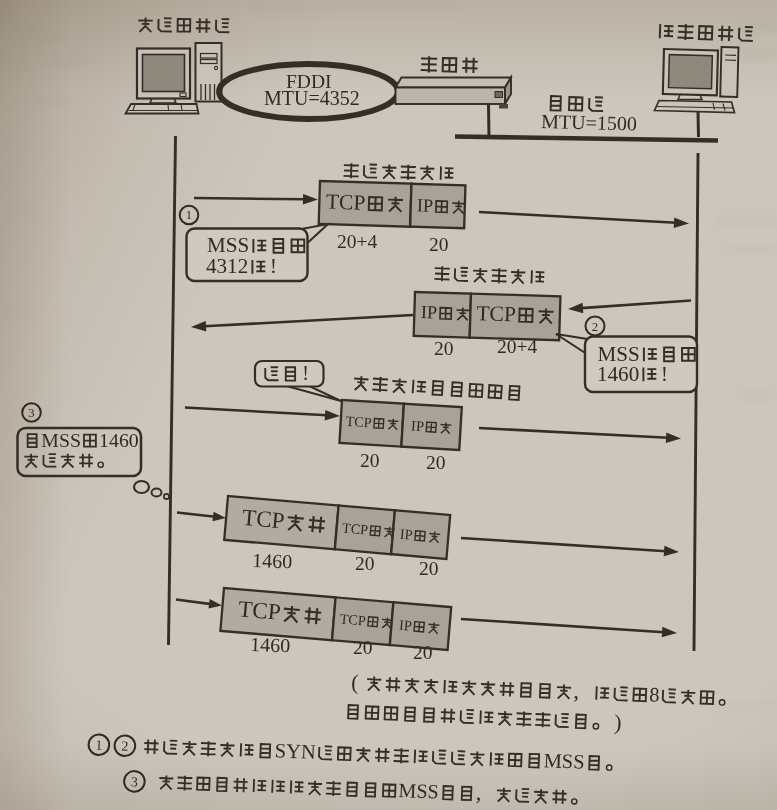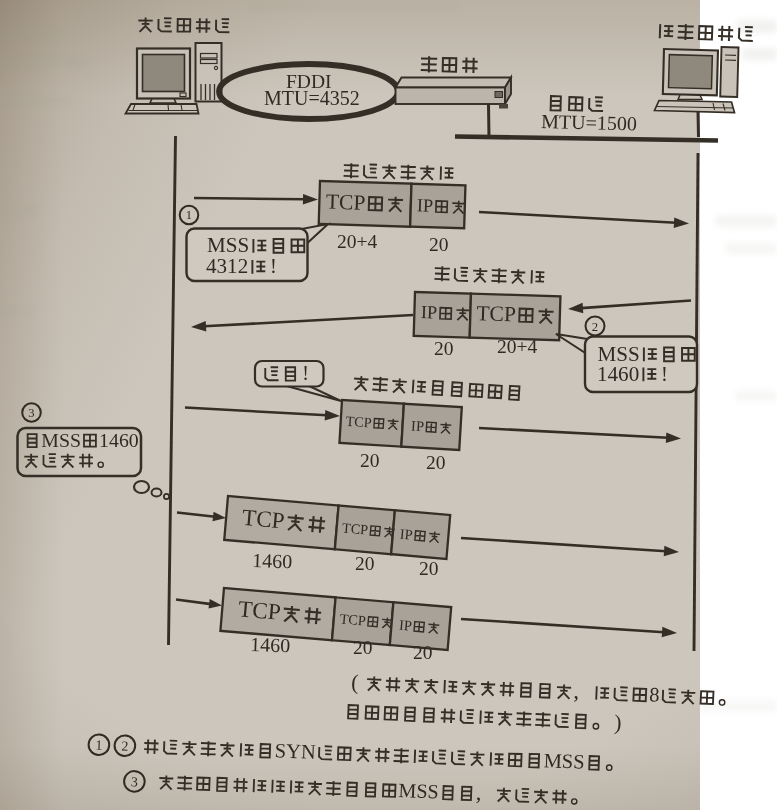--- a/index.html
+++ b/index.html
@@ -1,23 +1,23 @@
 <!DOCTYPE html>
 <html><head><meta charset="utf-8">
 <style>
 html,body{margin:0;padding:0;width:777px;height:810px;overflow:hidden;
 font-family:"Liberation Serif",serif;}
-#page{position:relative;width:652px;height:810px;
+#page{position:relative;width:777px;height:810px;
 background:
 radial-gradient(135% 115% at 54% 40%, rgba(0,0,0,0) 50%, rgba(62,48,28,0.22) 100%),
 linear-gradient(115deg, rgba(90,70,44,0.26) 0%, rgba(90,70,44,0.08) 16%, rgba(0,0,0,0) 30%),
 linear-gradient(180deg, rgba(100,84,56,0.18) 0%, rgba(0,0,0,0) 12%),
 linear-gradient(0deg, rgba(95,82,58,0.10) 0%, rgba(0,0,0,0) 8%),
 linear-gradient(90deg, rgba(85,66,42,0.13) 0%, rgba(0,0,0,0) 9%),
-#cdc6bc; padding-left: 48px;}
+#cdc6bc;}
 .bleed{position:absolute;background:#9aa08c;opacity:0.13;filter:blur(3px);border-radius:3px;}
 </style></head>
 <body>
 
 <div id="page">
 
 <div class="bleed" style="left:2px;top:28px;width:60px;height:14px"></div>
 <div class="bleed" style="left:0px;top:55px;width:90px;height:13px"></div>
 <div class="bleed" style="left:2px;top:95px;width:70px;height:12px"></div>
 <div class="bleed" style="left:250px;top:2px;width:210px;height:10px;opacity:0.10"></div>

